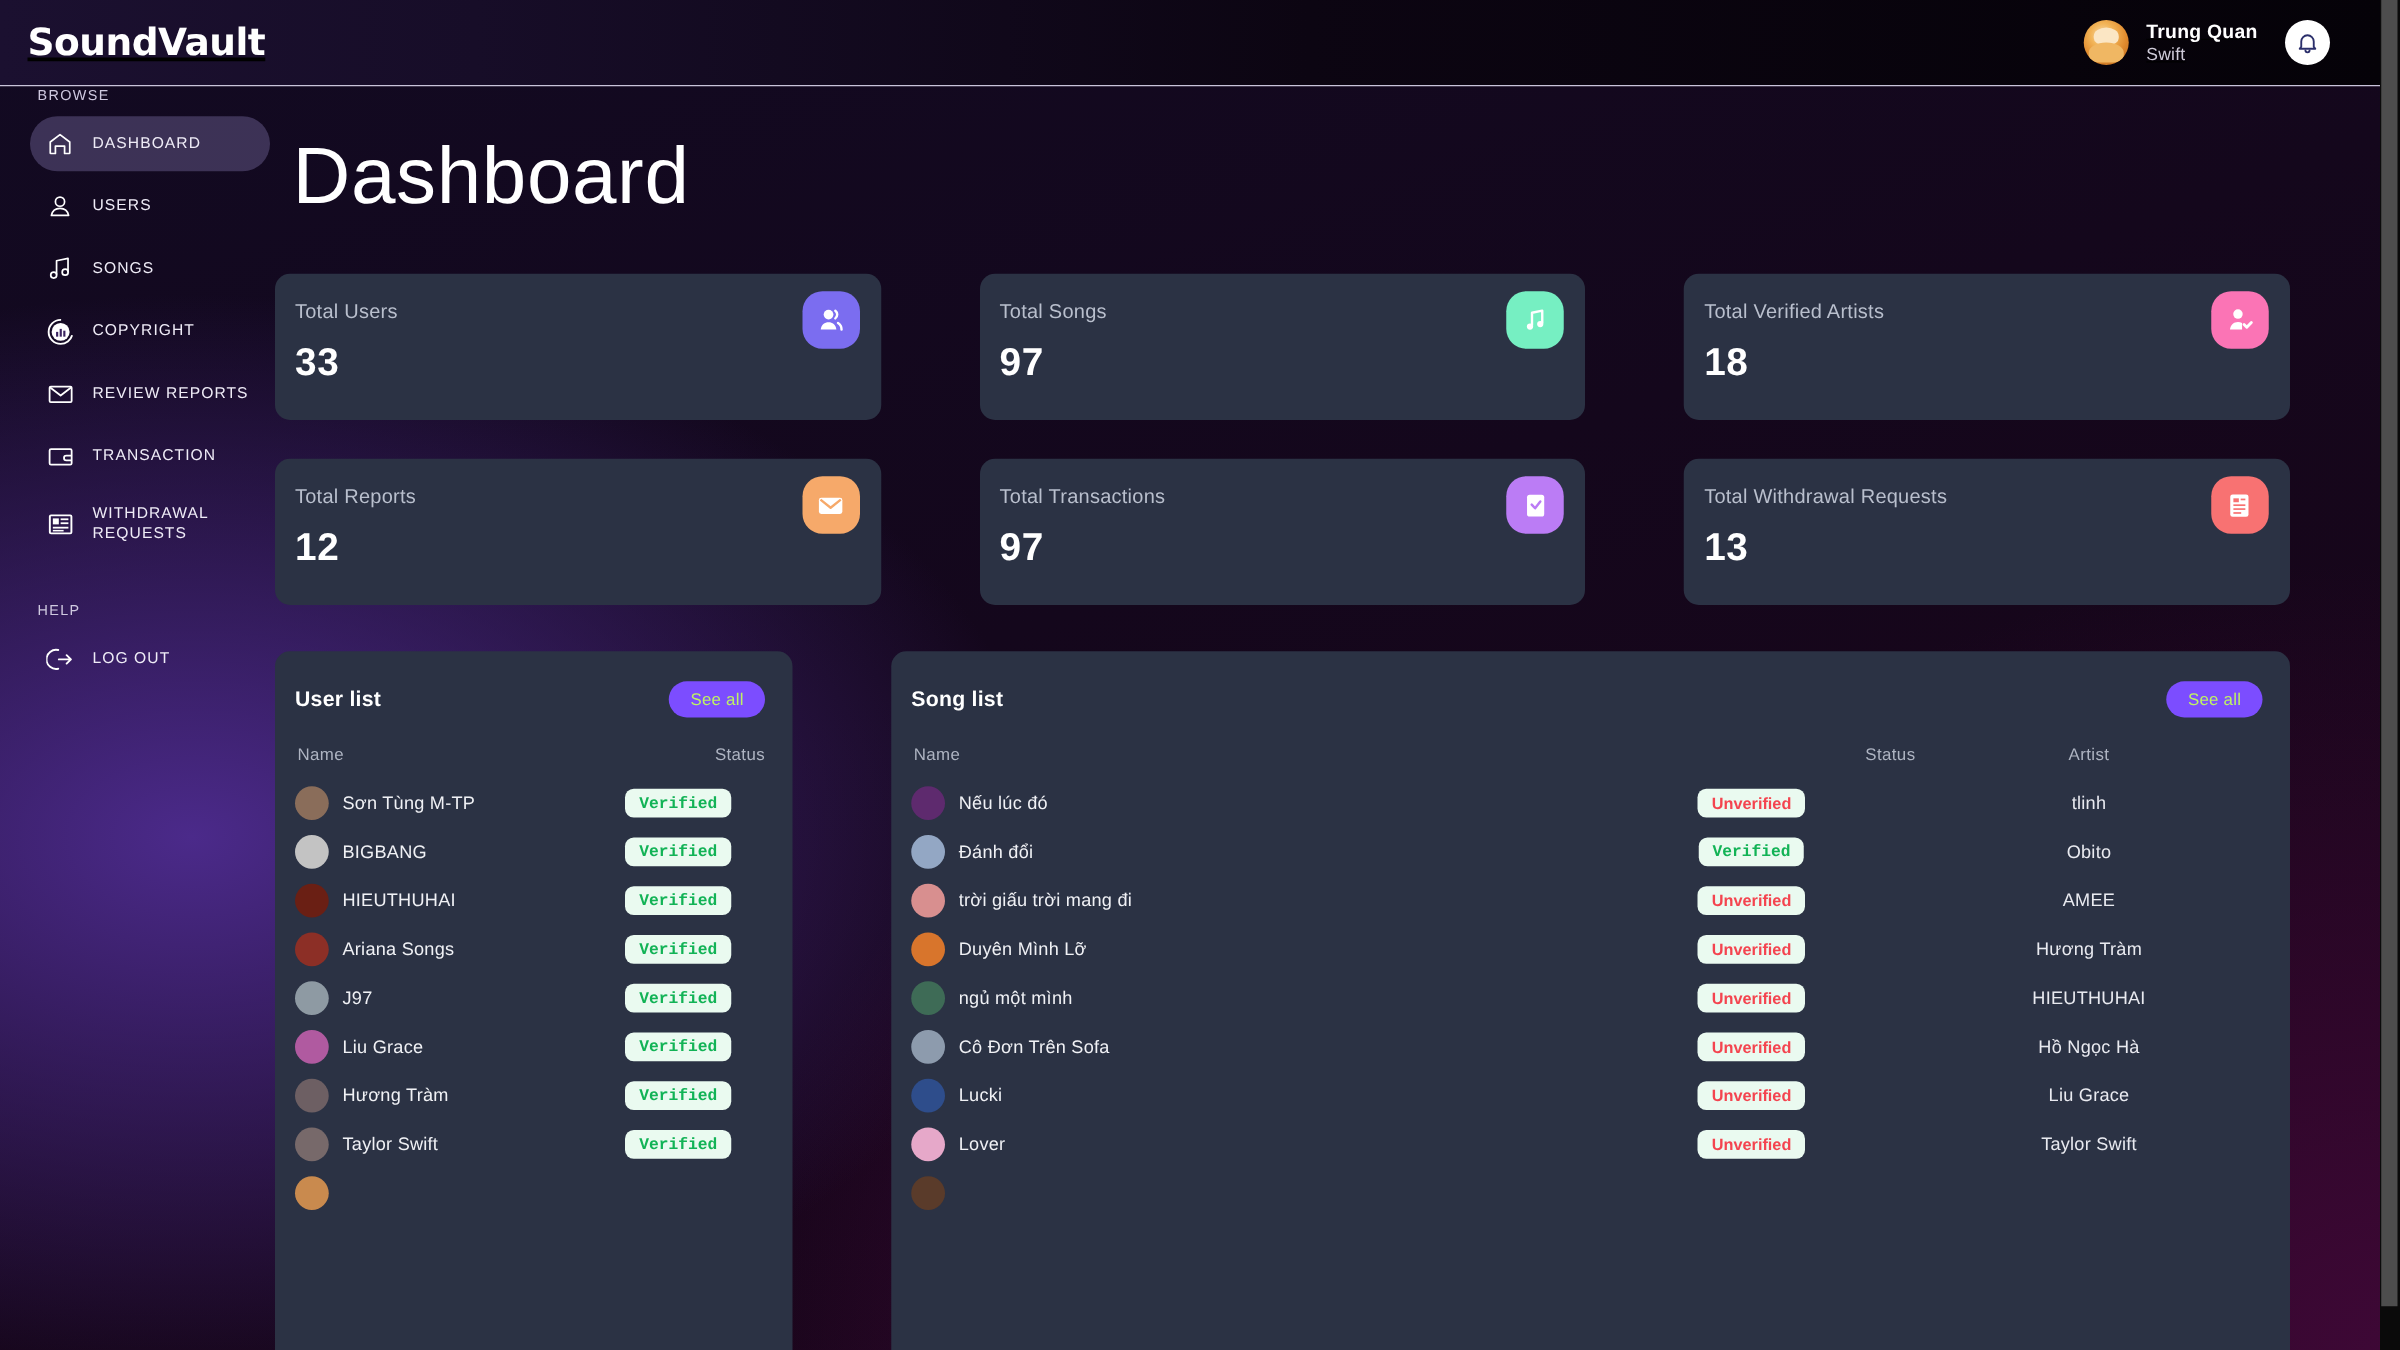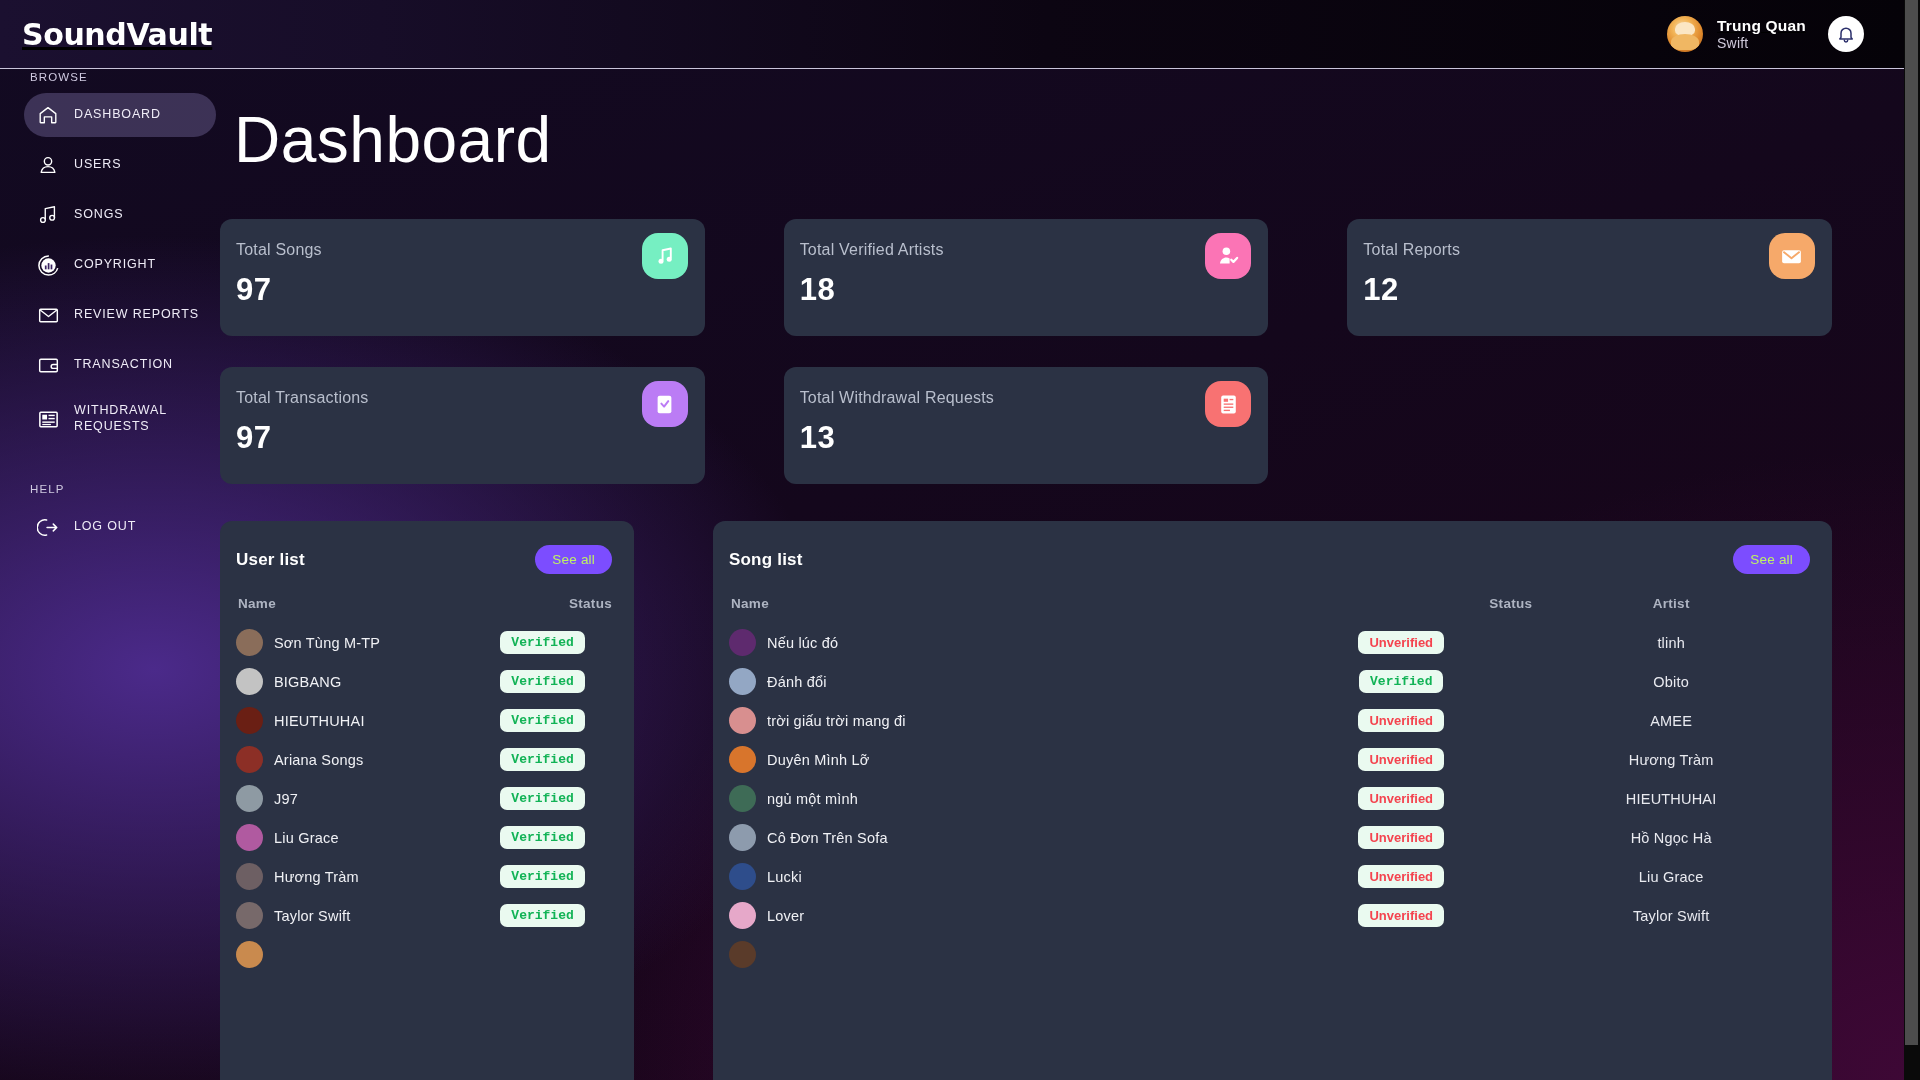--- a/index.html
+++ b/index.html
@@ -141,21 +141,21 @@
     margin-bottom: 22px;
   }
   .panel-title { font-size: 17px; font-weight: 700; color: #ffffff; letter-spacing: .2px; }
   .see-all {
     background: #7c4dff; color: #bef264;
     font-size: 13.5px; border-radius: 16px; padding: 7px 17px;
     border: none; letter-spacing: .2px; text-align: right;
   }
   table { width: 100%; border-collapse: collapse; }
   th {
-    font-size: 13.5px; font-weight: 700; color: #aeb4c2;
+    font-size: 13.5px; font-weight: 400; color: #aeb4c2;
     padding-bottom: 12px; letter-spacing: .3px;
   }
   th.c-name { text-align: left; padding-left: 2px; }
   th.c-status { text-align: right; }
   th.c-artist { text-align: center; }
   td { padding: 0; height: 39px; vertical-align: middle; }
   .cell-name { display: flex; align-items: center; gap: 11px; }
   .row-avatar {
     width: 27px; height: 27px; border-radius: 50%; flex: none;
     background: #555c6e;
@@ -286,20 +286,32 @@
       </span>
       <span class="side-label">LOG OUT</span>
     </div>
   </div>
 
   <div class="main">
     <h1 class="page-title">Dashboard</h1>
 
     <div class="cards-grid">
 
+      <div class="stat-card">
+        <div class="stat-label">Total Users</div>
+        <div class="stat-value">33</div>
+        <div class="stat-icon" style="background:#7b6df0">
+          <svg width="26" height="26" viewBox="0 0 24 24" fill="#ffffff">
+            <circle cx="10" cy="8" r="3.6"></circle>
+            <path d="M4.2 19c.5-3.6 2.9-5.4 5.8-5.4s5.3 1.8 5.8 5.4z"></path>
+            <path d="M15 5.2a3.5 3.5 0 010 5.6" fill="none" stroke="#ffffff" stroke-width="1.8" stroke-linecap="round"></path>
+            <path d="M17 14.2a5.6 5.6 0 012.6 4.8" fill="none" stroke="#ffffff" stroke-width="1.8" stroke-linecap="round"></path>
+          </svg>
+        </div>
+      </div>
 
       <div class="stat-card">
         <div class="stat-label">Total Songs</div>
         <div class="stat-value">97</div>
         <div class="stat-icon" style="background:#76efc2">
           <svg width="24" height="24" viewBox="0 0 24 24" fill="#ffffff">
             <path d="M9.6 16.4V6.2l8.2-1.7v10.1" fill="none" stroke="#ffffff" stroke-width="1.9" stroke-linejoin="round"></path>
             <circle cx="8" cy="17.2" r="2.5"></circle>
             <circle cx="16.2" cy="15.2" r="2.5"></circle>
           </svg>

